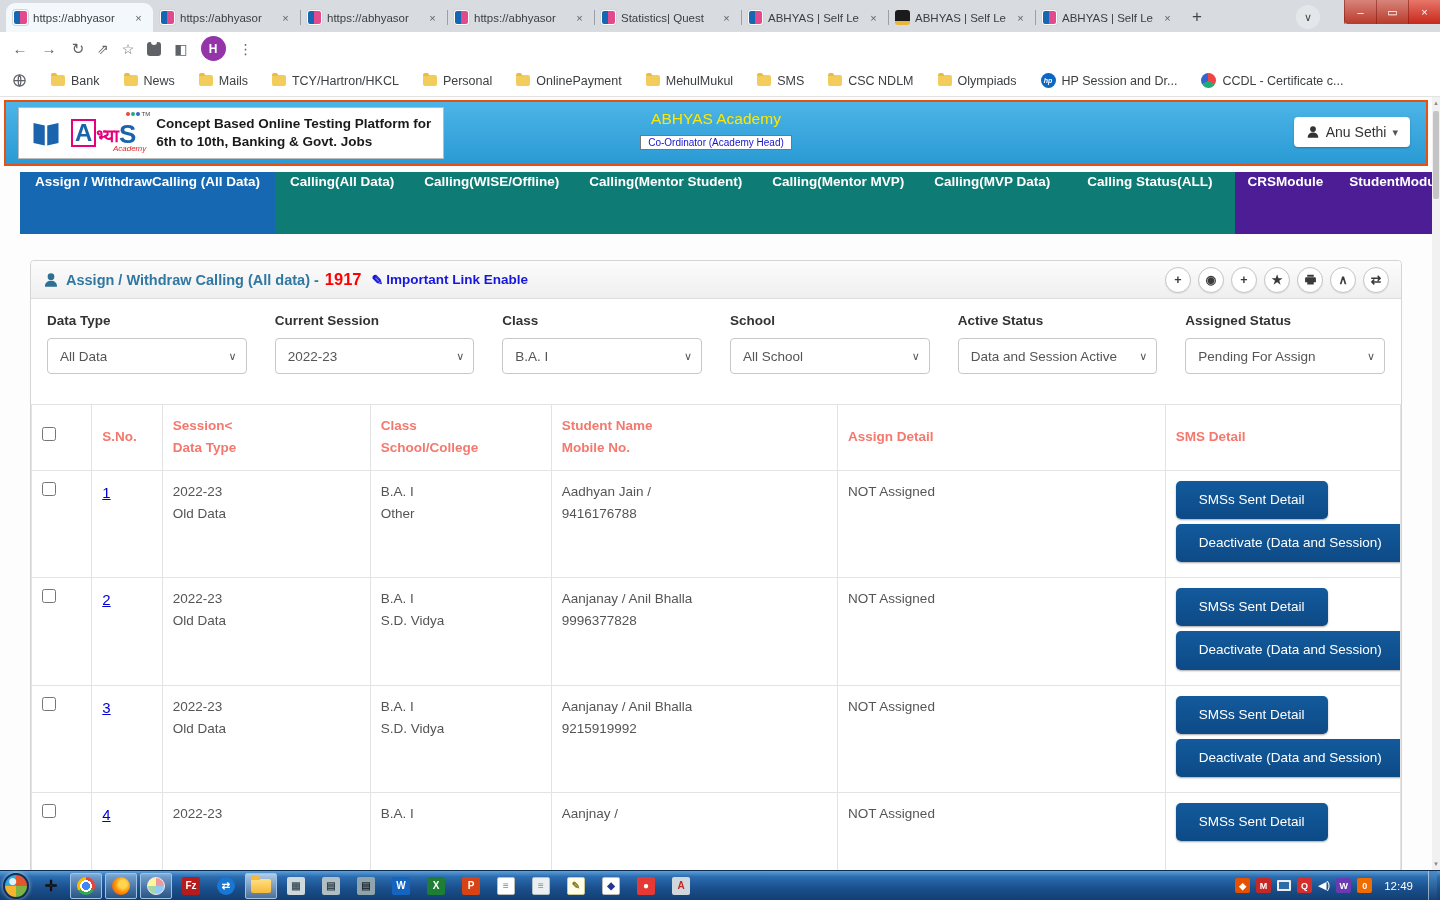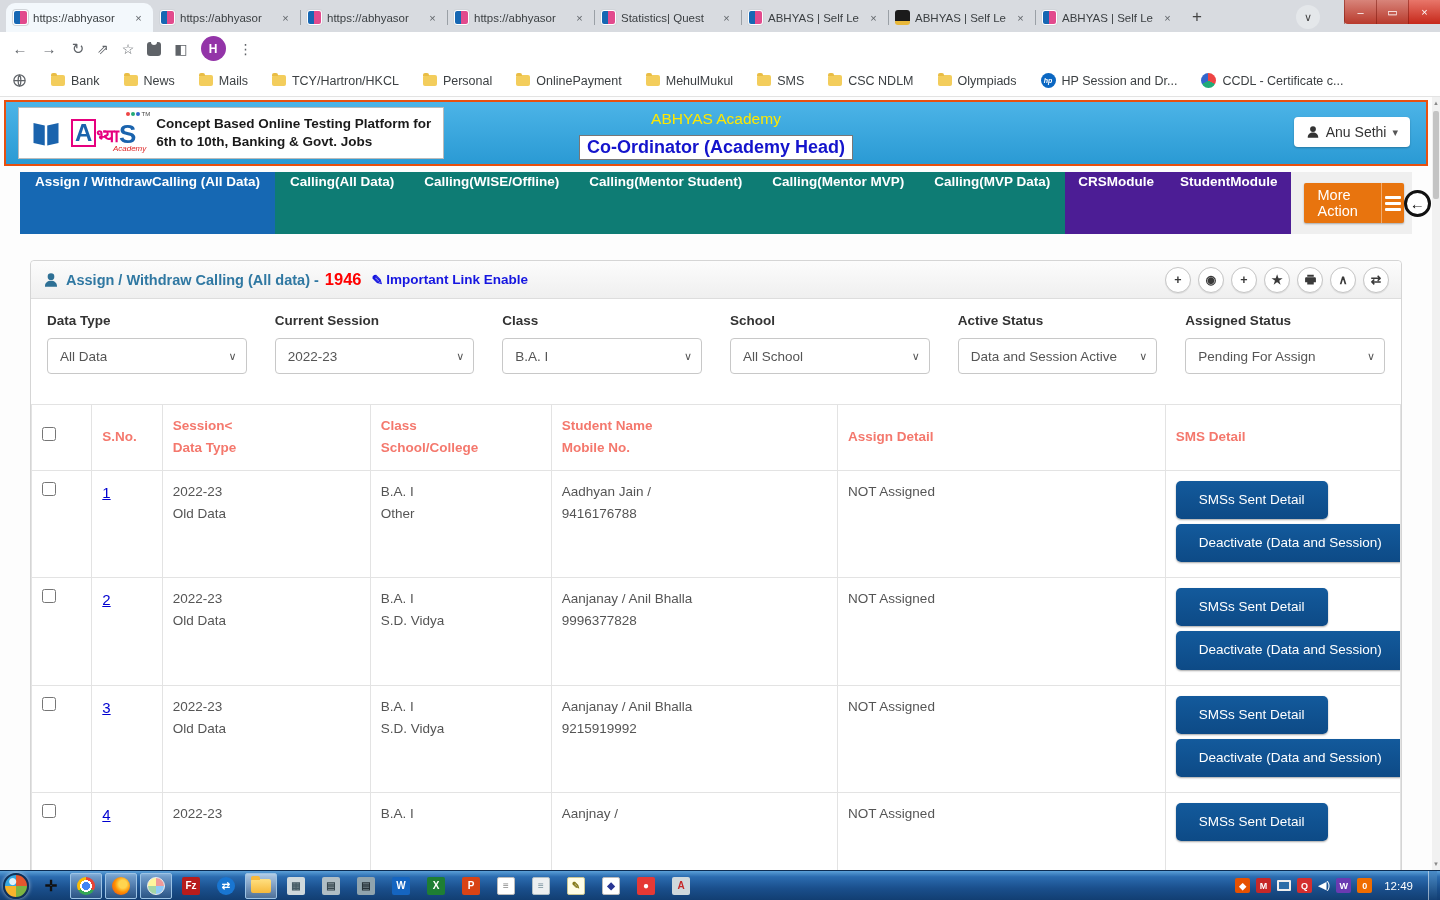--- a/index.html
+++ b/index.html
@@ -49,21 +49,21 @@
   .lg-a{color:#1a63ad;font-weight:bold;font-size:24px;border:2px solid #e6007e;padding:0 2px;line-height:1}
   .lg-h{color:#e6007e;font-weight:bold;font-size:18px}
   .lg-s{color:#1a63ad;font-weight:bold;font-size:26px;line-height:1}
   .lg-acad{position:absolute;bottom:-6px;right:0;color:#d22;font-size:8px;font-style:italic}
   .lg-tm{position:absolute;top:-8px;right:-4px;font-size:6px;color:#444}
   .lg-dots{position:absolute;top:-7px;right:6px;display:flex;gap:1px}
   .lg-dots i{width:4px;height:4px;border-radius:50%}
   .tagline{font-weight:bold;color:#1a1a1a;font-size:13.5px;line-height:1.3}
   .center-titles{position:absolute;left:0;right:0;top:8px;display:flex;flex-direction:column;align-items:center;pointer-events:none}
   .academy-title{color:#ffe800;font-weight:normal;font-size:15.5px}
-  .role-chip{margin-top:7px;background:#fff;border:1px solid #777;padding:1px 7px;color:#1414cc;font-weight:bold;font-size:18px}
+  .role-chip{margin-top:7px;background:#fff;border:1px solid #777;padding:1px 7px;color:#1414cc;font-weight:normal;font-size:10px}
   .user-btn{position:absolute;right:16px;top:15px;background:#fff;border-radius:4px;padding:7px 12px;font-size:14px;color:#333;display:flex;align-items:center;gap:6px;box-shadow:0 1px 2px rgba(0,0,0,.25)}
   .user-btn svg{width:14px;height:14px;fill:#333}
 
   .mainnav{margin:6px 20px 0;height:62px;background:#efefef;display:flex;align-items:stretch}
   .nav-item{background:#0e7c74;color:#fff;font-weight:bold;font-size:13.5px;text-align:center;display:flex;justify-content:center;padding:0 15px;line-height:1.55;white-space:nowrap}
   .nav-item.active{background:#1668b3}
   .nav-item.module{background:#4c1d95;padding:0 13px}
   .more-action{margin-left:13px;align-self:center;height:40px;background:#e8740e;border-radius:2px;color:#fff;font-size:14.5px;display:flex;align-items:center;box-shadow:0 1px 2px rgba(0,0,0,.3)}
   .ma-label{padding:0 12px 0 14px}
   .ma-ic{width:34px;height:40px;border-left:1px solid rgba(255,255,255,.4);display:flex;flex-direction:column;justify-content:center;align-items:center;gap:3px}
@@ -308,20 +308,24 @@
           <span>(Mentor Student)</span>
         </div>
       <div class="nav-item">
           <span>Calling</span>
           <span>(Mentor MVP)</span>
         </div>
       <div class="nav-item">
           <span>Calling</span>
           <span>(MVP Data)</span>
         </div>
+      <div class="nav-item" style="padding:0 22px">
+          <span>Calling Status</span>
+          <span>(ALL)</span>
+        </div>
       <div style="flex:1;background:#0e7c74"></div>
       <div class="nav-item module">
           <span>CRS</span>
           <span>Module</span>
         </div>
       <div class="nav-item module">
           <span>Student</span>
           <span>Module</span>
         </div>
       <div class="more-action">
@@ -338,21 +342,21 @@
       </div>
     </div>
 
 
     <div class="panel">
       <div class="panel-head">
         <svg class="p-person" viewBox="0 0 24 24">
             <path d="M12 12a5 5 0 1 0 0-10 5 5 0 0 0 0 10zm-9 9c0-5 4-8 9-8s9 3 9 8v1H3v-1z"></path>
           </svg>
         <span class="p-title">Assign / Withdraw Calling (All data) -</span>
-        <span class="p-count">1946</span>
+        <span class="p-count">1917</span>
         <span class="p-edit">✎</span>
         <span class="p-link">Important Link Enable</span>
         <div class="p-tools">
           <span class="tool">+</span>
           <span class="tool">◉</span>
           <span class="tool">+</span>
           <span class="tool">★</span>
           <span class="tool">
               <svg viewBox="0 0 24 24">
                 <path d="M6 3h12v4H6zM4 8h16a2 2 0 0 1 2 2v7h-4v4H6v-4H2v-7a2 2 0 0 1 2-2zm4 9h8v4H8z"></path>

